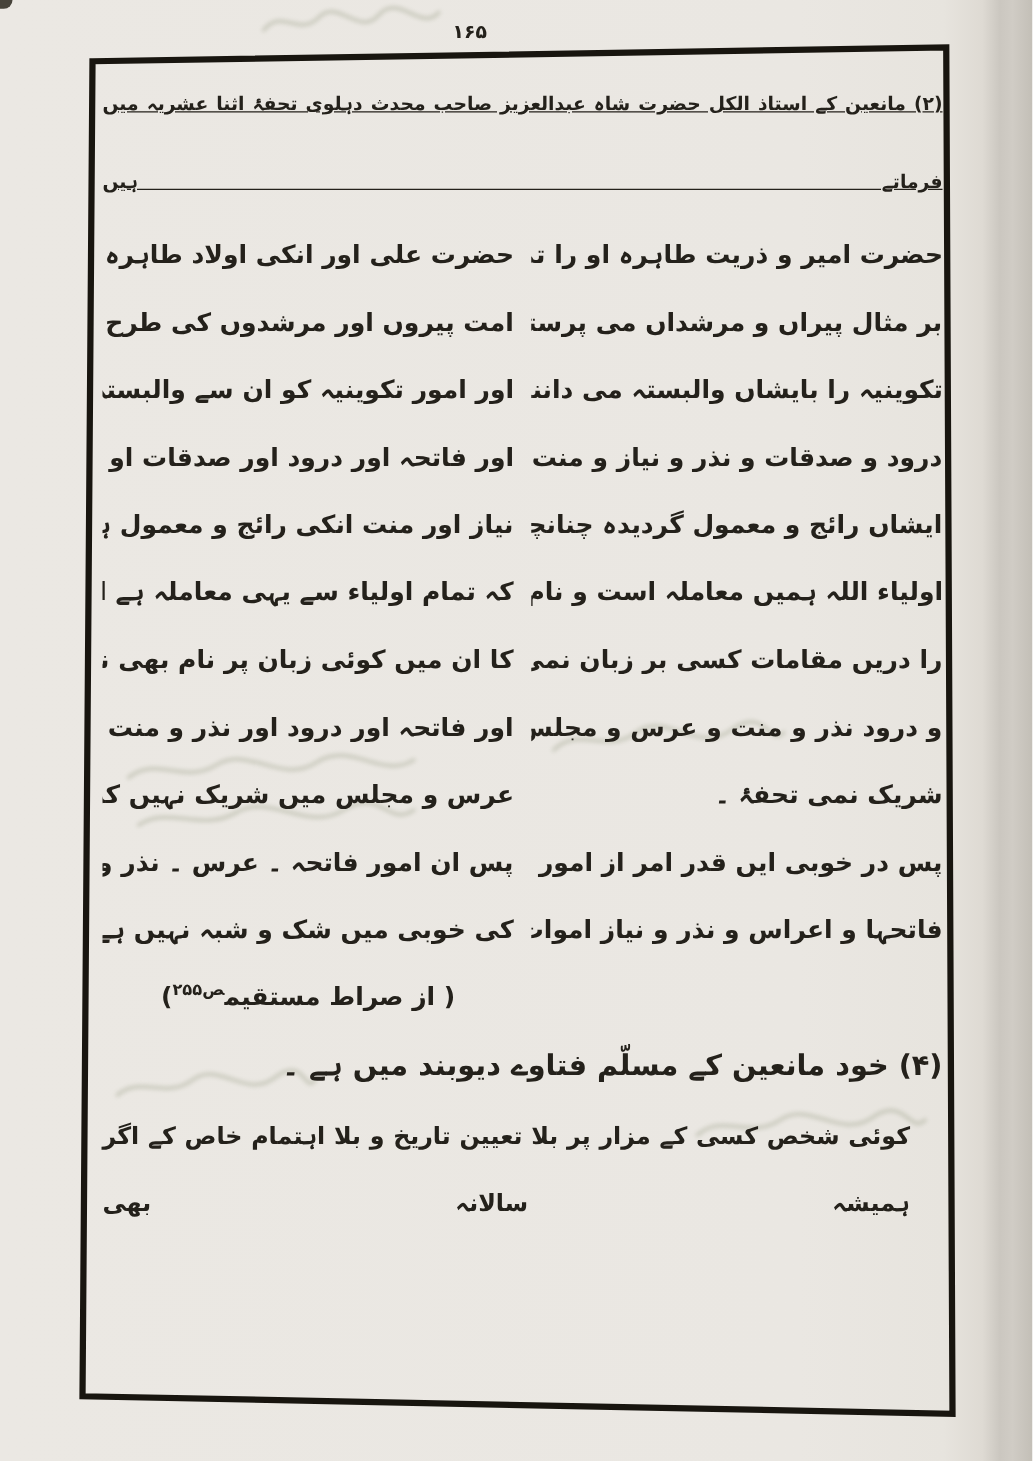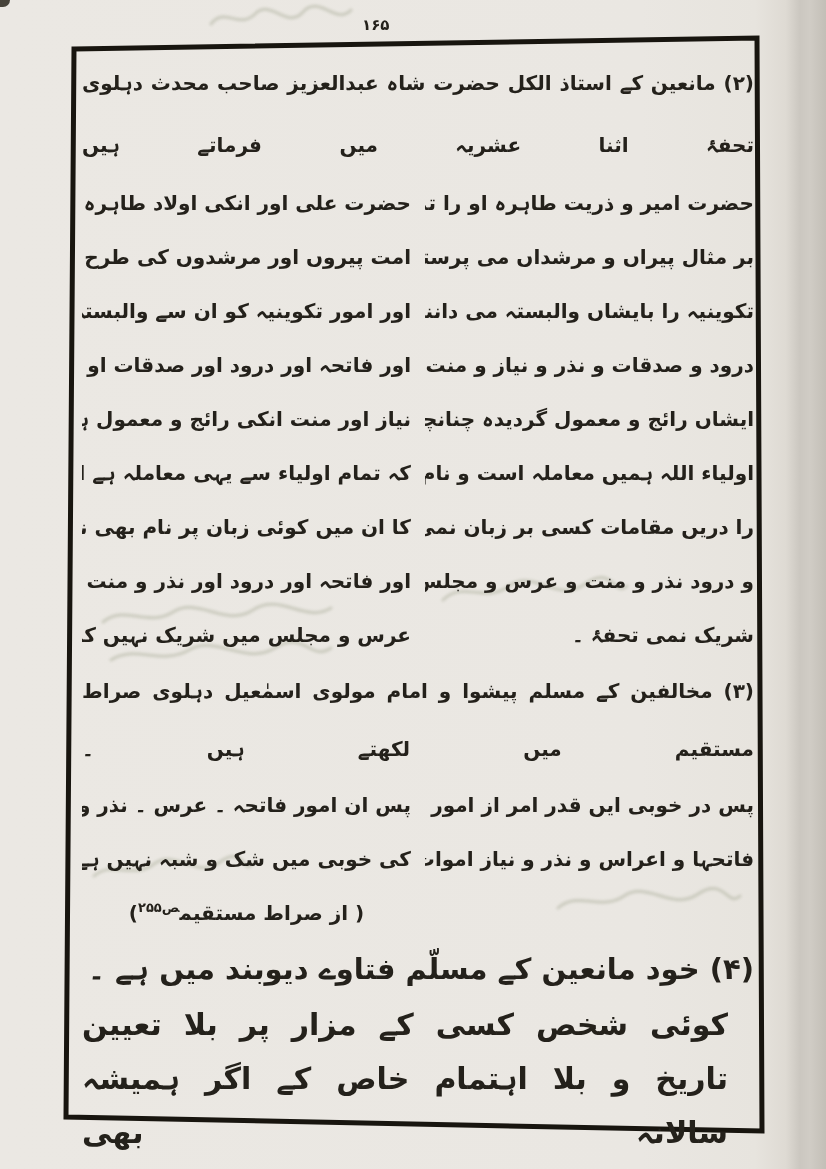--- a/index.html
+++ b/index.html
@@ -24,29 +24,29 @@
   .page-number{
     position:absolute;top:16px;left:362px;
     font-size:15px;letter-spacing:2px;
   }
   .frame-svg{position:absolute;left:0;top:0;}
   .content{
     position:absolute;left:82px;top:52px;width:672px;
     direction:rtl;text-align:right;
   }
   .content p{margin:0;}
-  .full{font-size:20px;line-height:62px;text-align:justify;text-align-last:justify;}
+  .full{font-size:15px;line-height:62px;text-align:justify;text-align-last:justify;text-decoration:underline;}
   .intro1{line-height:62px;}
   .intro3{line-height:58px;}
   .cols{display:flex;gap:14px;}
   .col{width:329px;font-size:20px;}
   .col p{line-height:54px;height:54px;overflow:hidden;white-space:nowrap;}
   .citation{font-size:22px;line-height:56px;text-align:right;text-align-last:right;}
-  .intro4{font-size:29px;line-height:58px;text-align:right;text-align-last:right;}
-  .quote-ind{font-size:30px;line-height:54px;padding-right:26px;text-align:justify;text-align-last:justify;}
+  .intro4{font-size:23px;line-height:58px;text-align:right;text-align-last:right;}
+  .quote-ind{font-size:19px;line-height:54px;padding-right:26px;text-align:justify;text-align-last:justify;}
   .quote-cont{font-size:23px;line-height:54px;text-align:justify;text-align-last:justify;}
   .cite-center{text-align:center;text-align-last:center !important;font-size:20px;}
   sup{font-size:13px;line-height:0;}
 </style>
 </head>
 <body>
 
 <div class="page">
 
   <div class="smudge"></div>
@@ -97,21 +97,20 @@
         <p>اور فاتحہ اور درود اور صدقات او نذر و</p>
         <p>نیاز اور منت انکی رائج و معمول ہے جیسا</p>
         <p>کہ تمام اولیاء سے یہی معاملہ ہے اور شیخین</p>
         <p>کا ان میں کوئی زبان پر نام بھی نہیں لیتا</p>
         <p>اور فاتحہ اور درود اور نذر و منت اور</p>
         <p>عرس و مجلس میں شریک نہیں کرتا ۔</p>
       </div>
     </div>
 
 
-    <p class="full intro3">(۳) مخالفین کے مسلم پیشوا و امام مولوی اسمٰعیل دہلوی صراط مستقیم میں لکھتے ہیں ۔</p>
 
     <div class="cols">
       <div class="col">
         <p>پس در خوبی ایں قدر امر از امور مرسومہ</p>
         <p>فاتحہا و اعراس و نذر و نیاز اموات</p>
       </div>
       <div class="col">
         <p>پس ان امور فاتحہ ۔ عرس ۔ نذر و نیاز</p>
         <p>کی خوبی میں شک و شبہ نہیں ہے ۔</p>
         <p class="cite-center"><span>( از صراط مستقیم</span><sup>ص۲۵۵</sup><span>)</span></p>

